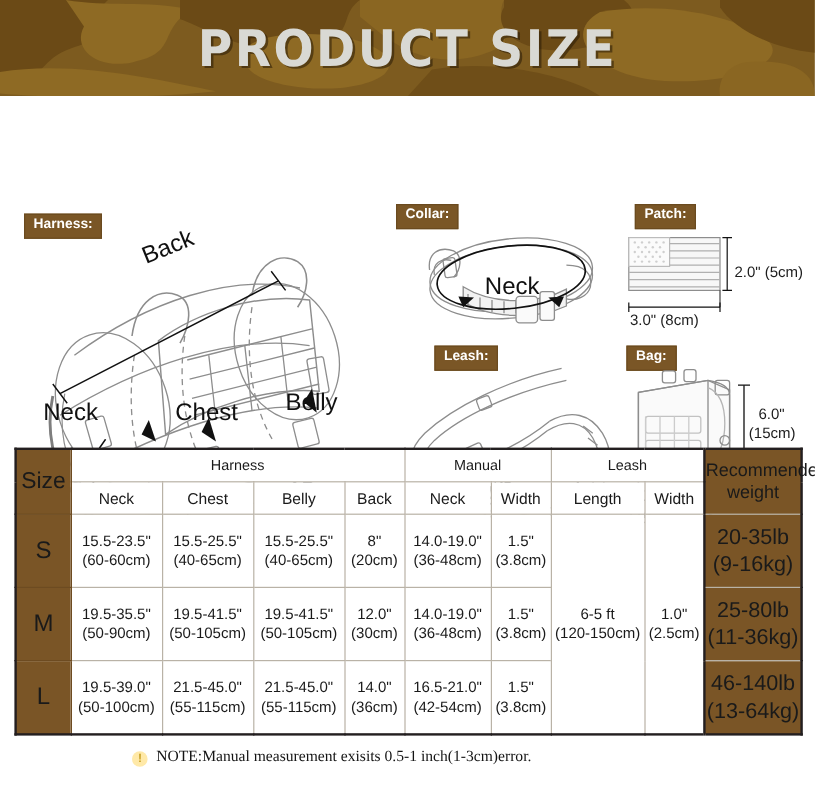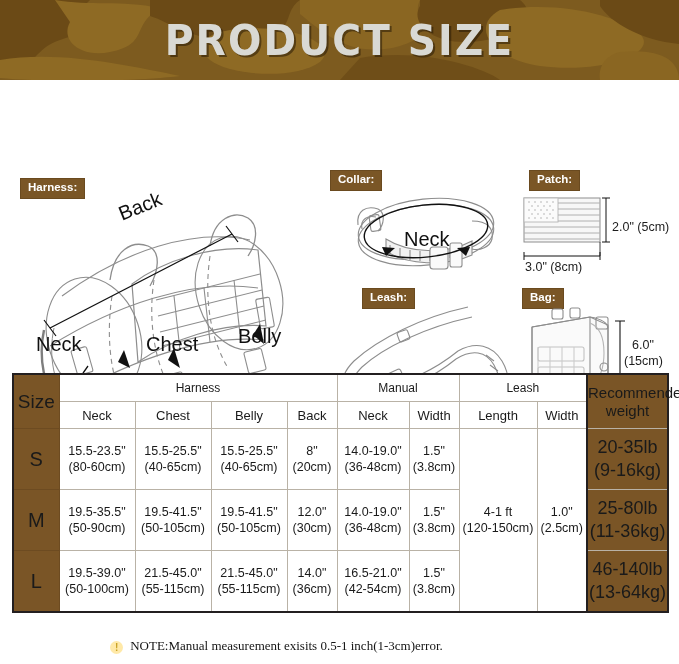--- a/index.html
+++ b/index.html
@@ -142,21 +142,21 @@
   }
   .cellline{display:block;}
 
   
   .note{
     width:553px;
     text-align:center;
     font-family:"Liberation Serif",serif;
     font-size:13px;
     color:#141414;
-    padding-top:25px;
+    padding-top:9px;
   }
   .note-icon{
     display:inline-block;
     width:13px;height:13px;
     border-radius:50%;
     background:#ffe9a8;
     color:#c9a227;
     font-size:10px;
     font-weight:bold;
     line-height:13px;
@@ -407,21 +407,21 @@
         <td class="sub-head">Neck</td>
         <td class="sub-head">Width</td>
         <td class="sub-head">Length</td>
         <td class="sub-head">Width</td>
       </tr>
 
       <tr>
         <td class="size-col">S</td>
         <td class="data-cell">
           <span class="cellline">15.5-23.5"</span>
-          <span class="cellline">(80-60cm)</span>
+          <span class="cellline">(60-60cm)</span>
         </td>
         <td class="data-cell">
           <span class="cellline">15.5-25.5"</span>
           <span class="cellline">(40-65cm)</span>
         </td>
         <td class="data-cell">
           <span class="cellline">15.5-25.5"</span>
           <span class="cellline">(40-65cm)</span>
         </td>
         <td class="data-cell">
@@ -430,21 +430,21 @@
         </td>
         <td class="data-cell">
           <span class="cellline">14.0-19.0"</span>
           <span class="cellline">(36-48cm)</span>
         </td>
         <td class="data-cell">
           <span class="cellline">1.5"</span>
           <span class="cellline">(3.8cm)</span>
         </td>
         <td class="leash-cell" rowspan="3">
-          <span class="cellline">4-1 ft</span>
+          <span class="cellline">6-5 ft</span>
           <span class="cellline">(120-150cm)</span>
         </td>
         <td class="leash-cell" rowspan="3">
           <span class="cellline">1.0"</span>
           <span class="cellline">(2.5cm)</span>
         </td>
         <td class="rec-cell">
           <span class="cellline">20-35lb</span>
           <span class="cellline">(9-16kg)</span>
         </td>

